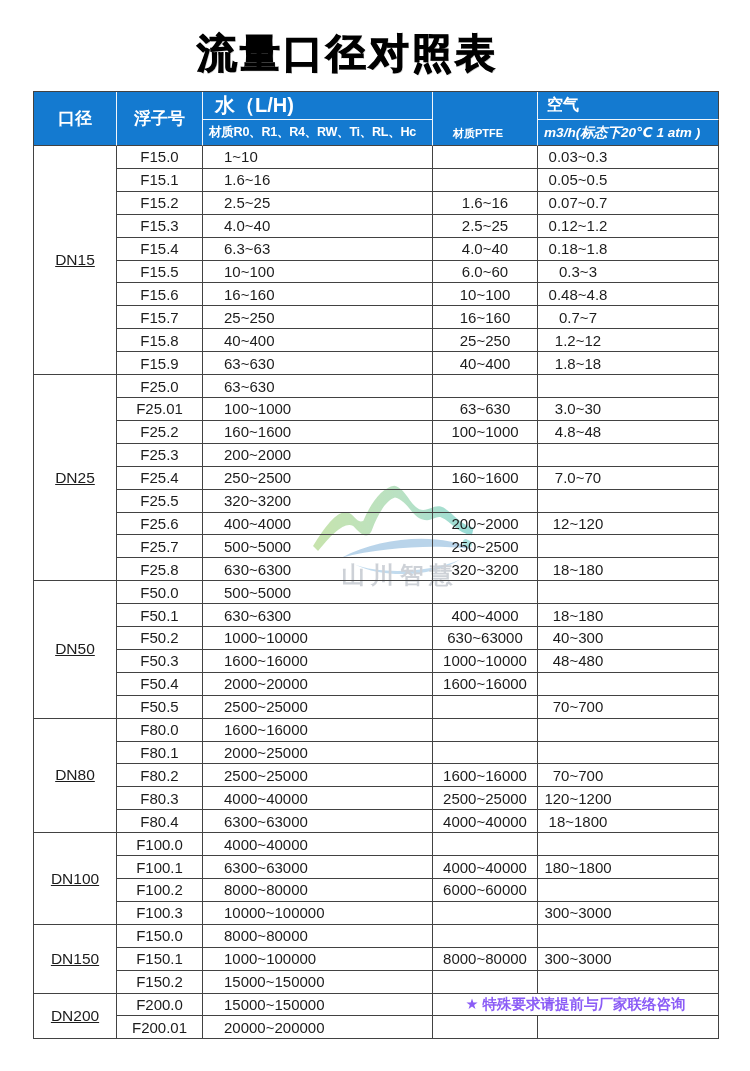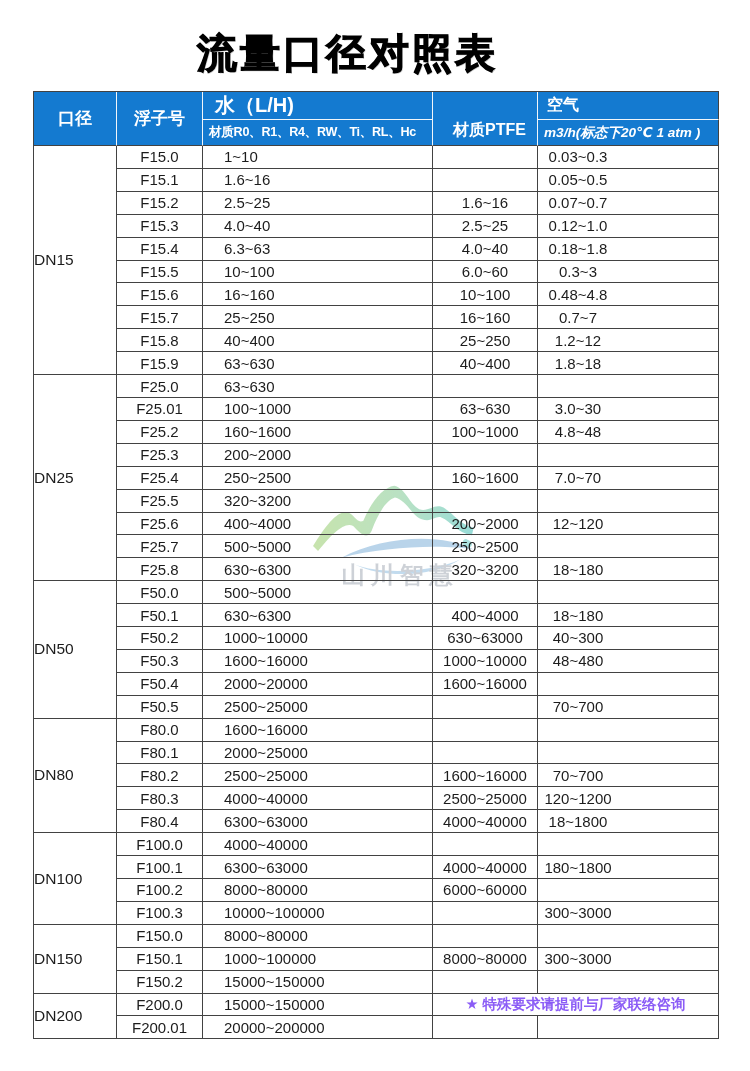--- a/index.html
+++ b/index.html
@@ -27,29 +27,29 @@
     border-right:1px solid #f2f6fa;border-bottom:1px solid #f2f6fa;
     text-align:left;vertical-align:middle;
   }
   thead tr{height:26px;}
   thead th.center{text-align:center;}
   thead th.darkb{border-bottom:1px solid #424242;}
   thead th.darkr{border-right:1px solid #424242;}
   th.h-main{font-size:17px;}
   th.h-water{font-size:20px;padding-left:12px;}
   th.h-watersub{font-size:12.6px;padding-left:6px;letter-spacing:-0.3px;white-space:nowrap;}
-  th.h-ptfe{font-size:16px;padding-left:20px;vertical-align:bottom;padding-bottom:4px;}
+  th.h-ptfe{font-size:11px;padding-left:20px;vertical-align:bottom;padding-bottom:4px;}
   th.h-air{font-size:16px;padding-left:9px;}
   th.h-airsub{font-size:13.6px;padding-left:6px;white-space:nowrap;font-style:italic;}
   tbody tr{height:22.92px;}
   tbody td{
     border-right:1px solid #424242;border-bottom:1px solid #424242;
     font-size:15px;color:#1c1c1c;vertical-align:middle;background:transparent;white-space:nowrap;
   }
-  td.caliber{font-size:15.5px;}
+  td.caliber{text-align:center;font-size:15.5px;text-decoration:underline;}
   td.floatno{text-align:center;}
   td.water{text-align:left;padding-left:21px;}
   td.ptfe{text-align:center;}
   td.air{text-align:center;padding-right:100px;}
   td.note{text-align:center;font-weight:bold;font-size:14.5px;color:#8b5cf6;}
 </style>
 </head>
 <body>
 
 <div class="title">流量口径对照表</div>
@@ -117,21 +117,21 @@
       <tr>
         <td class="floatno">F15.2</td>
         <td class="water">2.5~25</td>
         <td class="ptfe">1.6~16</td>
         <td class="air">0.07~0.7</td>
       </tr>
       <tr>
         <td class="floatno">F15.3</td>
         <td class="water">4.0~40</td>
         <td class="ptfe">2.5~25</td>
-        <td class="air">0.12~1.0</td>
+        <td class="air">0.12~1.2</td>
       </tr>
       <tr>
         <td class="floatno">F15.4</td>
         <td class="water">6.3~63</td>
         <td class="ptfe">4.0~40</td>
         <td class="air">0.18~1.8</td>
       </tr>
       <tr>
         <td class="floatno">F15.5</td>
         <td class="water">10~100</td>

